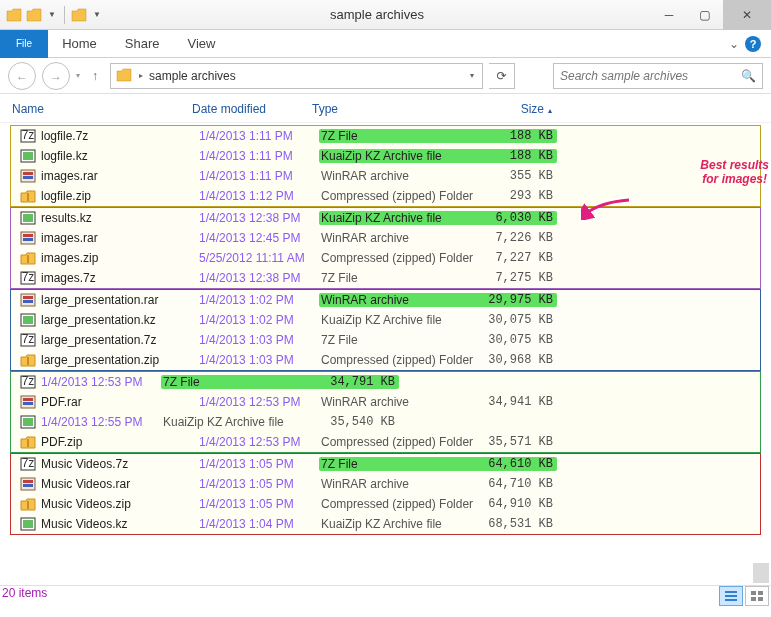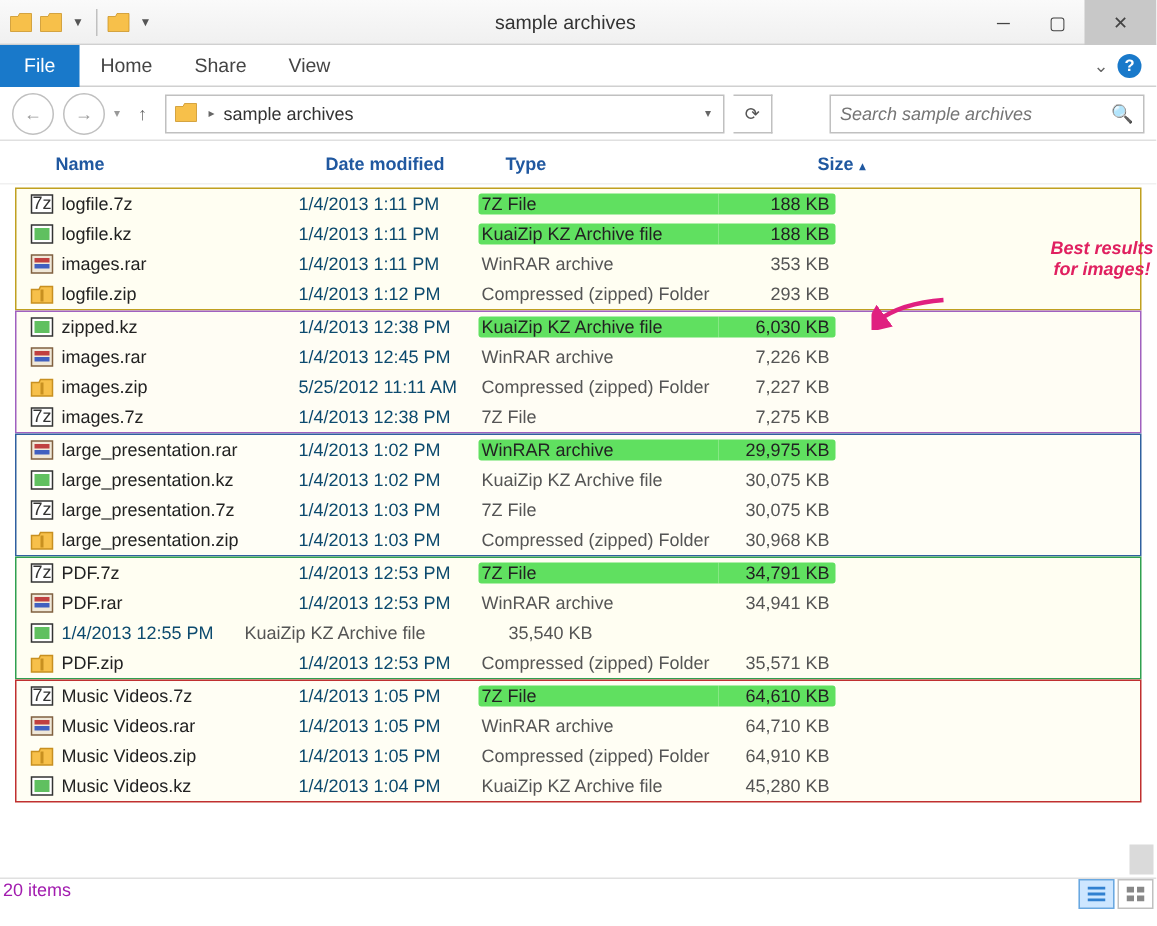--- a/index.html
+++ b/index.html
@@ -9,62 +9,62 @@
 .titlebar-left { display: flex; align-items: center; gap: 4px; padding-left: 6px; }
 .tb-icon { width: 16px; height: 16px; display: inline-flex; align-items: center; justify-content: center; }
 .tb-sep { width: 1px; height: 18px; background: #c0c0c0; margin: 0 2px; }
 .tb-dropdown { font-size: 8px; color: #555; padding: 0 2px; }
 .titlebar-title { flex: 1; text-align: center; color: #333; font-size: 13px; }
 .winctrl { display: flex; }
 .winctrl-btn { width: 36px; height: 30px; display: flex; align-items: center; justify-content: center; color: #444; }
 .winctrl-close { background: #c8c8c8; width: 48px; }
 
 .ribbon { height: 28px; background: #fff; display: flex; align-items: center; border-bottom: 1px solid #d0d0d0; }
-.file-tab { background: #1979ca; color: #fff; padding: 6px 16px; font-size: 13px; height: 28px; display: flex; align-items: center; }
+.file-tab { background: #1979ca; color: #fff; padding: 6px 16px; font-size: 10px; height: 28px; display: flex; align-items: center; }
 .ribbon-tab { padding: 6px 14px; color: #444; font-size: 13px; }
 .ribbon-spacer { flex: 1; }
 .ribbon-right { display: flex; align-items: center; gap: 6px; padding-right: 10px; }
 .help-icon { width: 16px; height: 16px; border-radius: 50%; background: #1979ca; color: #fff; display: flex; align-items: center; justify-content: center; font-size: 11px; font-weight: bold; }
 .collapse-ribbon { color: #666; }
 
 .addressbar { height: 36px; display: flex; align-items: center; padding: 4px 8px; gap: 6px; border-bottom: 1px solid #e0e0e0; }
 .nav-btn { width: 28px; height: 28px; border: 1px solid #c0c0c0; border-radius: 50%; display: flex; align-items: center; justify-content: center; color: #999; }
 .nav-drop { color: #999; font-size: 8px; }
 .nav-up { color: #666; padding: 0 6px; }
 .path-box { flex: 1; height: 26px; border: 1px solid #c0c0c0; display: flex; align-items: center; padding: 0 4px; gap: 4px; }
 .path-folder { width: 18px; height: 16px; }
 .path-chev { color: #666; font-size: 8px; padding: 0 2px; }
 .path-text { color: #333; }
 .path-history { margin-left: auto; color: #666; font-size: 8px; padding: 0 4px; }
 .refresh-btn { width: 26px; height: 26px; border: 1px solid #c0c0c0; border-left: none; display: flex; align-items: center; justify-content: center; color: #555; }
 .search-box { width: 210px; height: 26px; border: 1px solid #c0c0c0; display: flex; align-items: center; padding: 0 6px; color: #888; margin-left: 32px; }
 .search-box input { flex: 1; border: none; outline: none; color: #888; font-style: italic; font-size: 12px; }
 .search-mag { color: #666; }
 
-.headers { display: flex; padding: 8px 12px 6px 37px; color: #2058a0; font-size: 12px; border-bottom: 1px solid #f0f0f0; font-weight: bold; }
+.headers { display: flex; padding: 8px 12px 6px 12px; color: #2058a0; font-size: 12px; border-bottom: 1px solid #f0f0f0; }
 .col-name { width: 180px; }
 .col-date { width: 120px; }
 .col-type { width: 160px; }
 .col-size { width: 80px; text-align: right; }
 .sort-arrow { font-size: 8px; color: #2058a0; margin-left: 4px; }
 
 .filelist { padding: 2px 10px; position: relative; }
 .group { border: 1px solid; margin-bottom: 0; background: #fffef2; }
 .group.g-yellow { border-color: #c0a020; background: #fffef2; }
 .group.g-purple { border-color: #a060c0; background: #fffdf4; }
 .group.g-blue { border-color: #3060a0; background: #fffef6; }
 .group.g-green { border-color: #30a050; background: #fffef2; }
 .group.g-red { border-color: #c03030; background: #fffef4; }
 
 .file-row { display: flex; align-items: center; height: 20px; padding-left: 8px; }
 .file-icon { width: 18px; height: 16px; display: inline-flex; align-items: center; justify-content: center; margin-right: 4px; flex-shrink: 0; }
 .fname { width: 158px; color: #222; }
-.fdate { width: 120px; color: #0c4a6e; }
+.fdate { width: 120px; color: #8b5cf6; }
 .ftype { width: 160px; color: #555; padding: 0 2px; }
-.fsize { width: 78px; text-align: right; color: #555; padding-right: 4px; }
+.fsize { width: 78px; text-align: right; color: #555; padding-right: 4px; font-family: Liberation Mono, monospace; }
 .hl-green .ftype, .hl-green .fsize { background: #60e060; color: #222; }
 .hl-green .ftype { border-top-left-radius: 2px; border-bottom-left-radius: 2px; }
 .hl-green .fsize { border-top-right-radius: 2px; border-bottom-right-radius: 2px; }
 
 .callout { position: absolute; right: 2px; top: 158px; text-align: center; color: #e02060; font-size: 18px; font-weight: bold; font-style: italic; line-height: 1.2; }
 .arrow-svg { position: absolute; right: 140px; top: 196px; }
 
 .statusbar { position: absolute; bottom: 8px; left: 0; right: 0; height: 24px; display: flex; align-items: flex-start; padding: 0 2px; border-top: 1px solid #e0e0e0; color: #a21caf; }
 .statusbar .sp { flex: 1; }
 .view-btn { width: 24px; height: 20px; border: 1px solid #c0c0c0; margin-left: 2px; display: flex; align-items: center; justify-content: center; }
@@ -174,21 +174,21 @@
         <span class="file-icon">
           <svg width="16" height="14">
             <rect x="1" y="1" width="14" height="12" fill="#f0e8d8" stroke="#806040"></rect>
             <rect x="3" y="3" width="10" height="3" fill="#c04040"></rect>
             <rect x="3" y="7" width="10" height="3" fill="#4060c0"></rect>
           </svg>
         </span>
         <span class="fname">images.rar</span>
         <span class="fdate">1/4/2013 1:11 PM</span>
         <span class="ftype">WinRAR archive</span>
-        <span class="fsize">353 KB</span>
+        <span class="fsize">355 KB</span>
       </div>
       <div class="file-row">
         <span class="file-icon">
           <svg width="16" height="14">
             <path d="M1 4 L6 4 L7 2 L15 2 L15 13 L1 13 Z" fill="#f7c04a" stroke="#c89020"></path>
             <rect x="7" y="4" width="2" height="8" fill="#c89020"></rect>
           </svg>
         </span>
         <span class="fname">logfile.zip</span>
         <span class="fdate">1/4/2013 1:12 PM</span>
@@ -197,21 +197,21 @@
       </div>
     </div>
     <div class="group g-purple">
       <div class="file-row hl-green">
         <span class="file-icon">
           <svg width="16" height="14">
             <rect x="1" y="1" width="14" height="12" fill="#fff" stroke="#333"></rect>
             <rect x="3" y="3" width="10" height="8" fill="#60c060"></rect>
           </svg>
         </span>
-        <span class="fname">zipped.kz</span>
+        <span class="fname">results.kz</span>
         <span class="fdate">1/4/2013 12:38 PM</span>
         <span class="ftype">KuaiZip KZ Archive file</span>
         <span class="fsize">6,030 KB</span>
       </div>
       <div class="file-row">
         <span class="file-icon">
           <svg width="16" height="14">
             <rect x="1" y="1" width="14" height="12" fill="#f0e8d8" stroke="#806040"></rect>
             <rect x="3" y="3" width="10" height="3" fill="#c04040"></rect>
             <rect x="3" y="7" width="10" height="3" fill="#4060c0"></rect>
@@ -299,21 +299,20 @@
       </div>
     </div>
     <div class="group g-green">
       <div class="file-row hl-green">
         <span class="file-icon">
           <svg width="16" height="14">
             <rect x="1" y="1" width="14" height="12" fill="#fff" stroke="#333"></rect>
             <text x="8" y="10" font-size="7" text-anchor="middle" fill="#333">7z</text>
           </svg>
         </span>
-        <span class="fname">PDF.7z</span>
         <span class="fdate">1/4/2013 12:53 PM</span>
         <span class="ftype">7Z File</span>
         <span class="fsize">34,791 KB</span>
       </div>
       <div class="file-row">
         <span class="file-icon">
           <svg width="16" height="14">
             <rect x="1" y="1" width="14" height="12" fill="#f0e8d8" stroke="#806040"></rect>
             <rect x="3" y="3" width="10" height="3" fill="#c04040"></rect>
             <rect x="3" y="7" width="10" height="3" fill="#4060c0"></rect>
@@ -389,21 +388,21 @@
       <div class="file-row">
         <span class="file-icon">
           <svg width="16" height="14">
             <rect x="1" y="1" width="14" height="12" fill="#fff" stroke="#333"></rect>
             <rect x="3" y="3" width="10" height="8" fill="#60c060"></rect>
           </svg>
         </span>
         <span class="fname">Music Videos.kz</span>
         <span class="fdate">1/4/2013 1:04 PM</span>
         <span class="ftype">KuaiZip KZ Archive file</span>
-        <span class="fsize">45,280 KB</span>
+        <span class="fsize">68,531 KB</span>
       </div>
     </div>
   </div>
 
 <div class="callout">
   <div>Best results</div>
   <div>for images!</div>
 </div>
 <svg class="arrow-svg" width="50" height="24">
   <defs>

